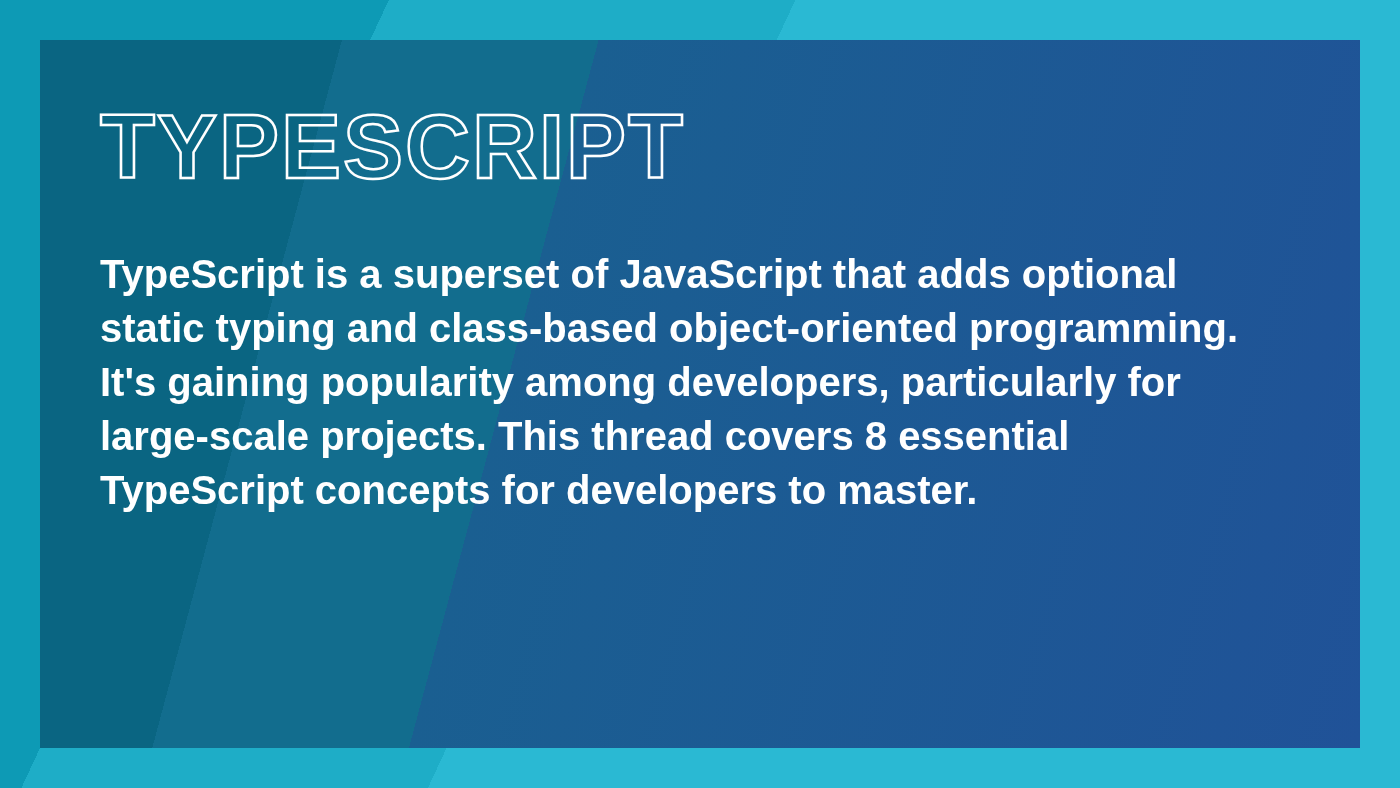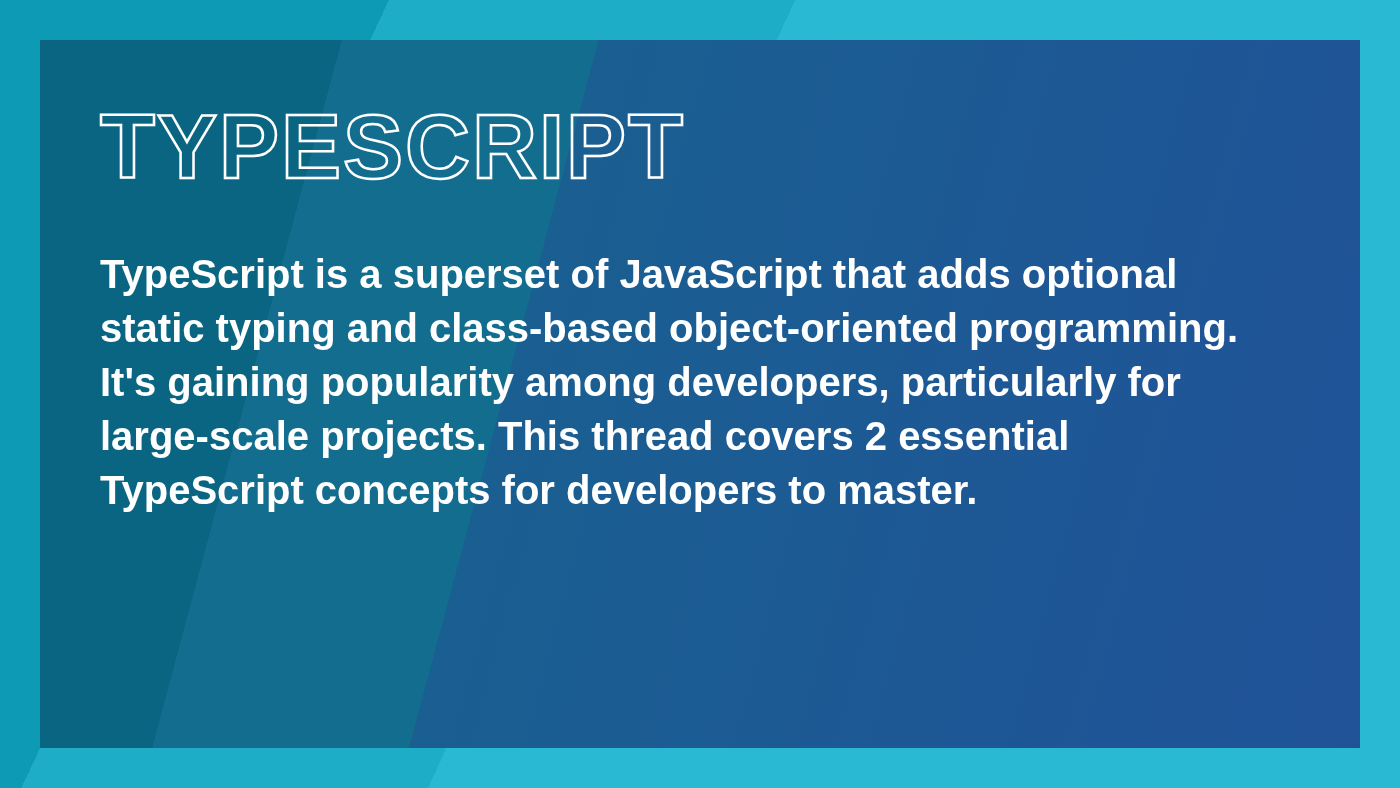--- a/index.html
+++ b/index.html
@@ -74,16 +74,16 @@
       font-family: 'Segoe UI', -apple-system, BlinkMacSystemFont, sans-serif;
     }
   </style>
 </head>
 <body>
 
 <div class="outer-frame">
   <div class="inner-panel">
     <div class="content">
       <h1 class="slide-title">TYPESCRIPT</h1>
-      <p class="slide-body">TypeScript is a superset of JavaScript that adds optional static typing and class-based object-oriented programming. It's gaining popularity among developers, particularly for large-scale projects. This thread covers 2 essential TypeScript concepts for developers to master.</p>
+      <p class="slide-body">TypeScript is a superset of JavaScript that adds optional static typing and class-based object-oriented programming. It's gaining popularity among developers, particularly for large-scale projects. This thread covers 8 essential TypeScript concepts for developers to master.</p>
     </div>
   </div>
 </div>
 
 </body></html>

